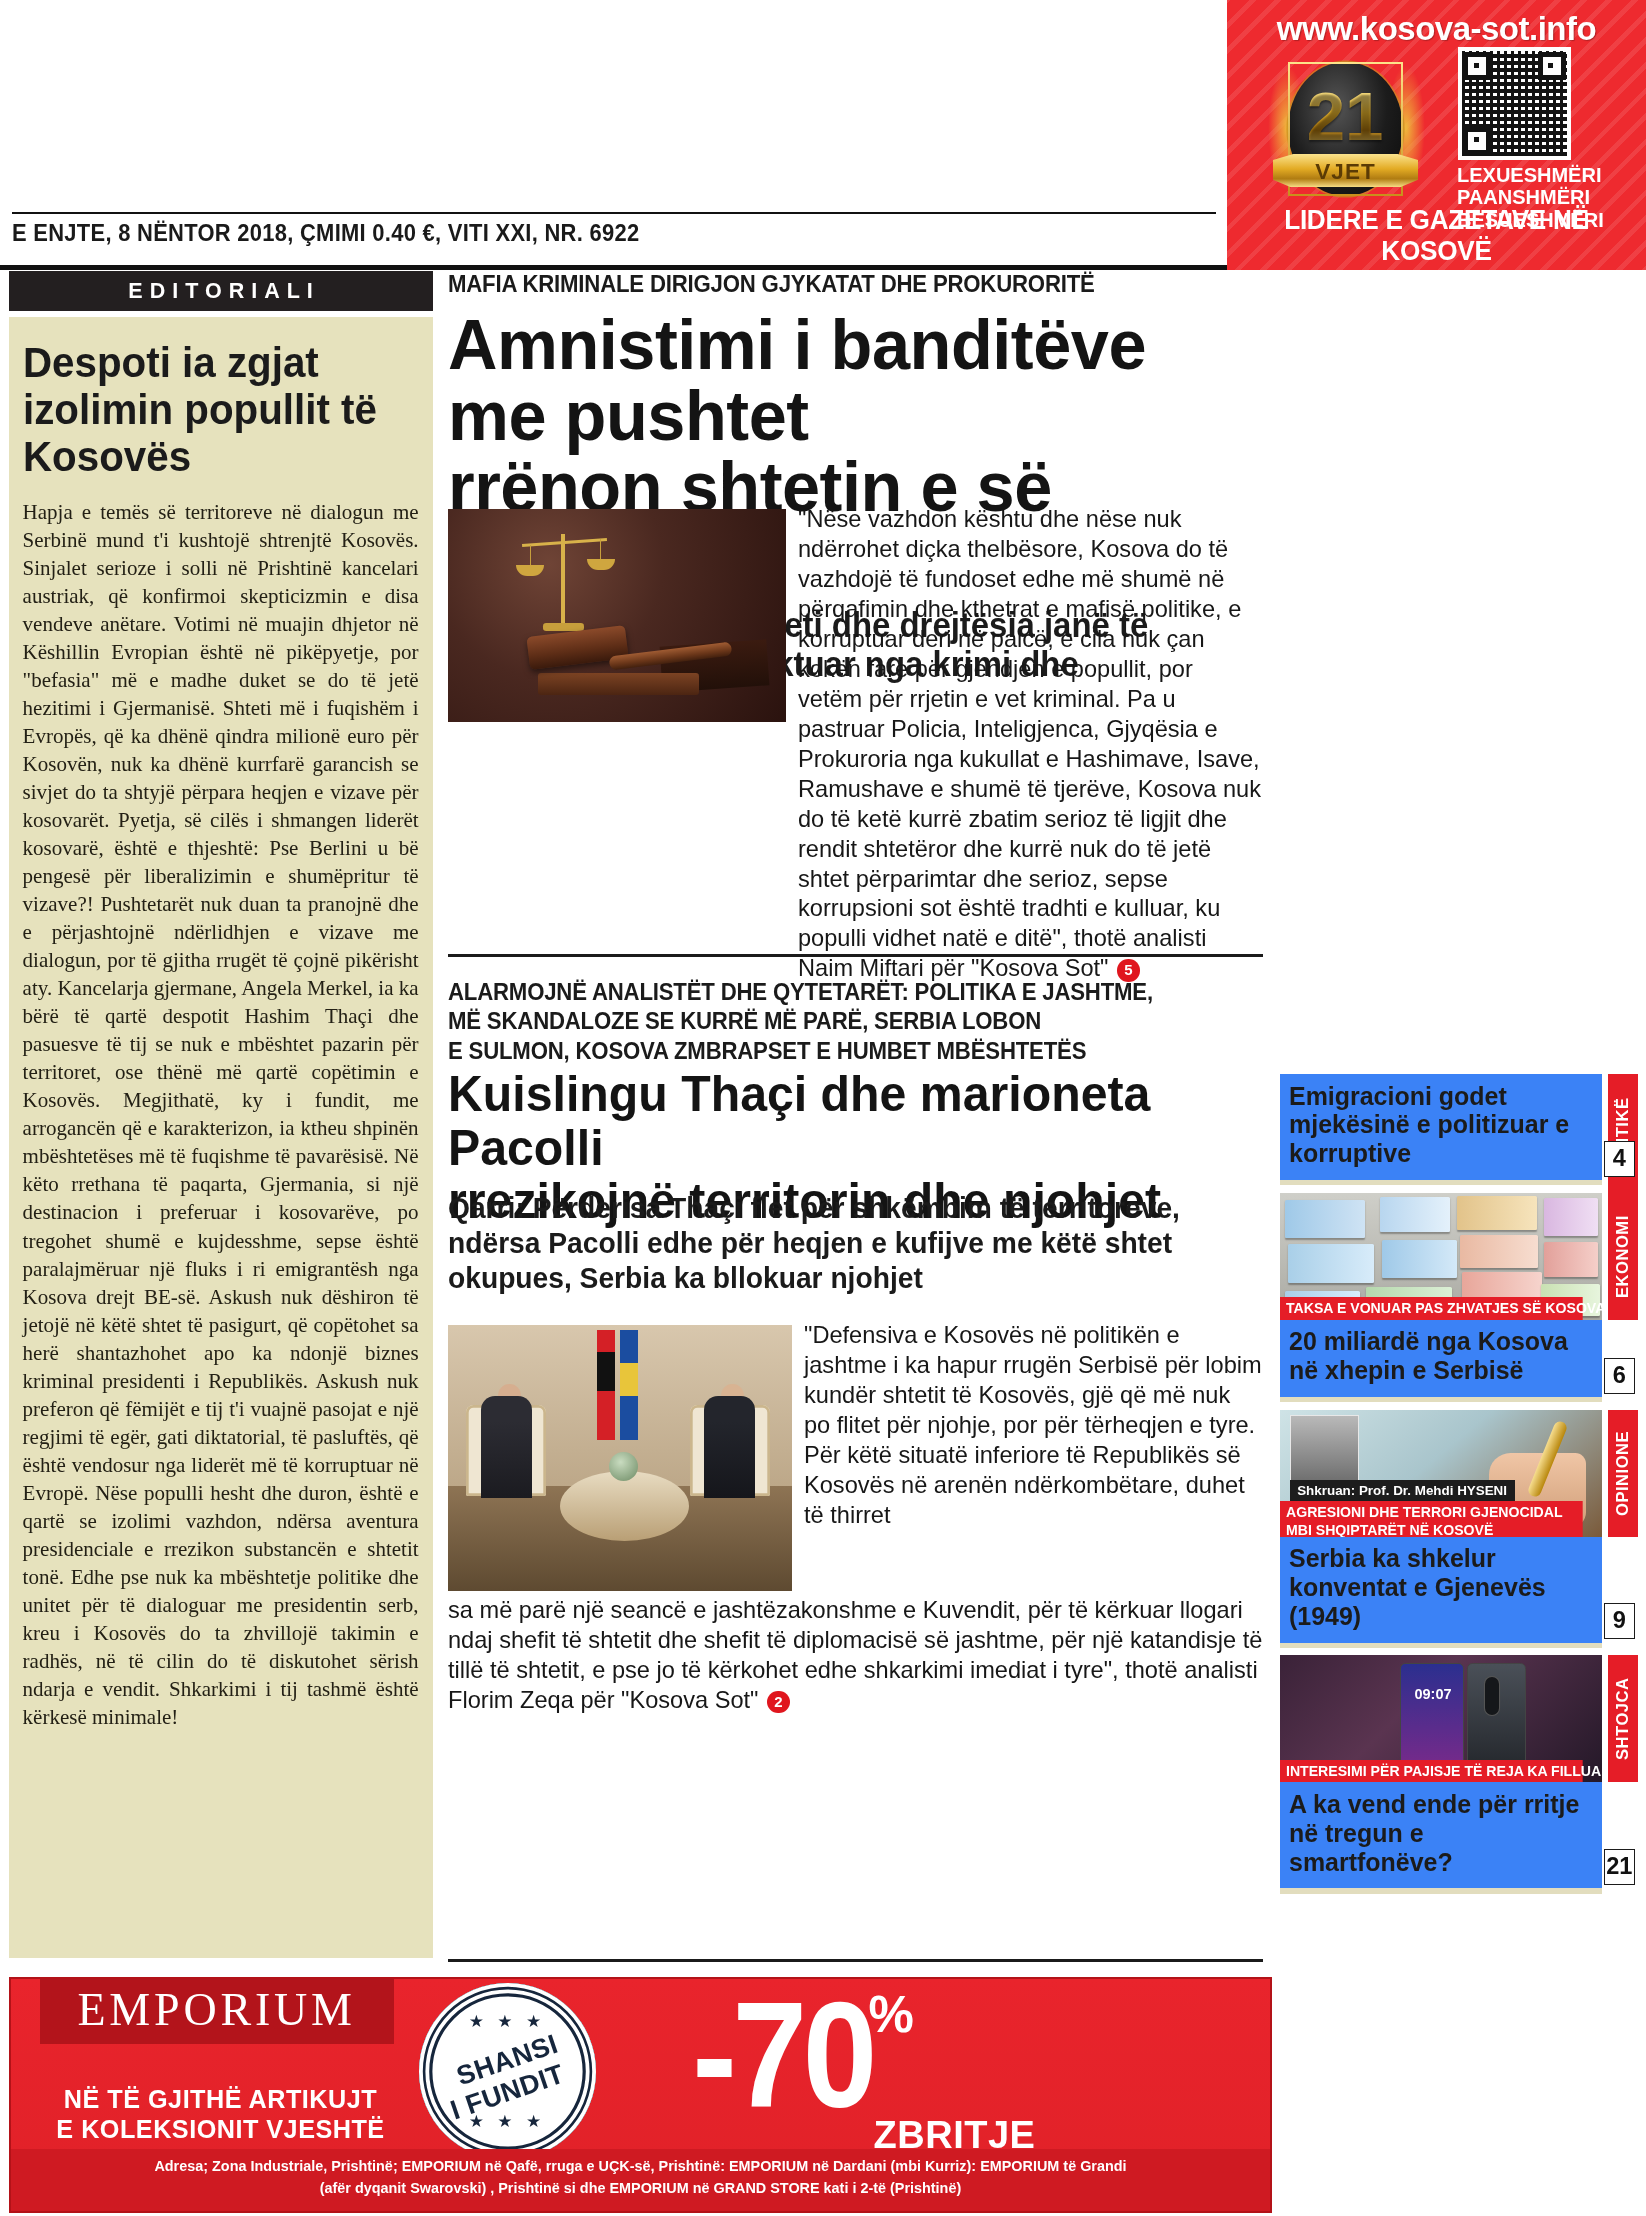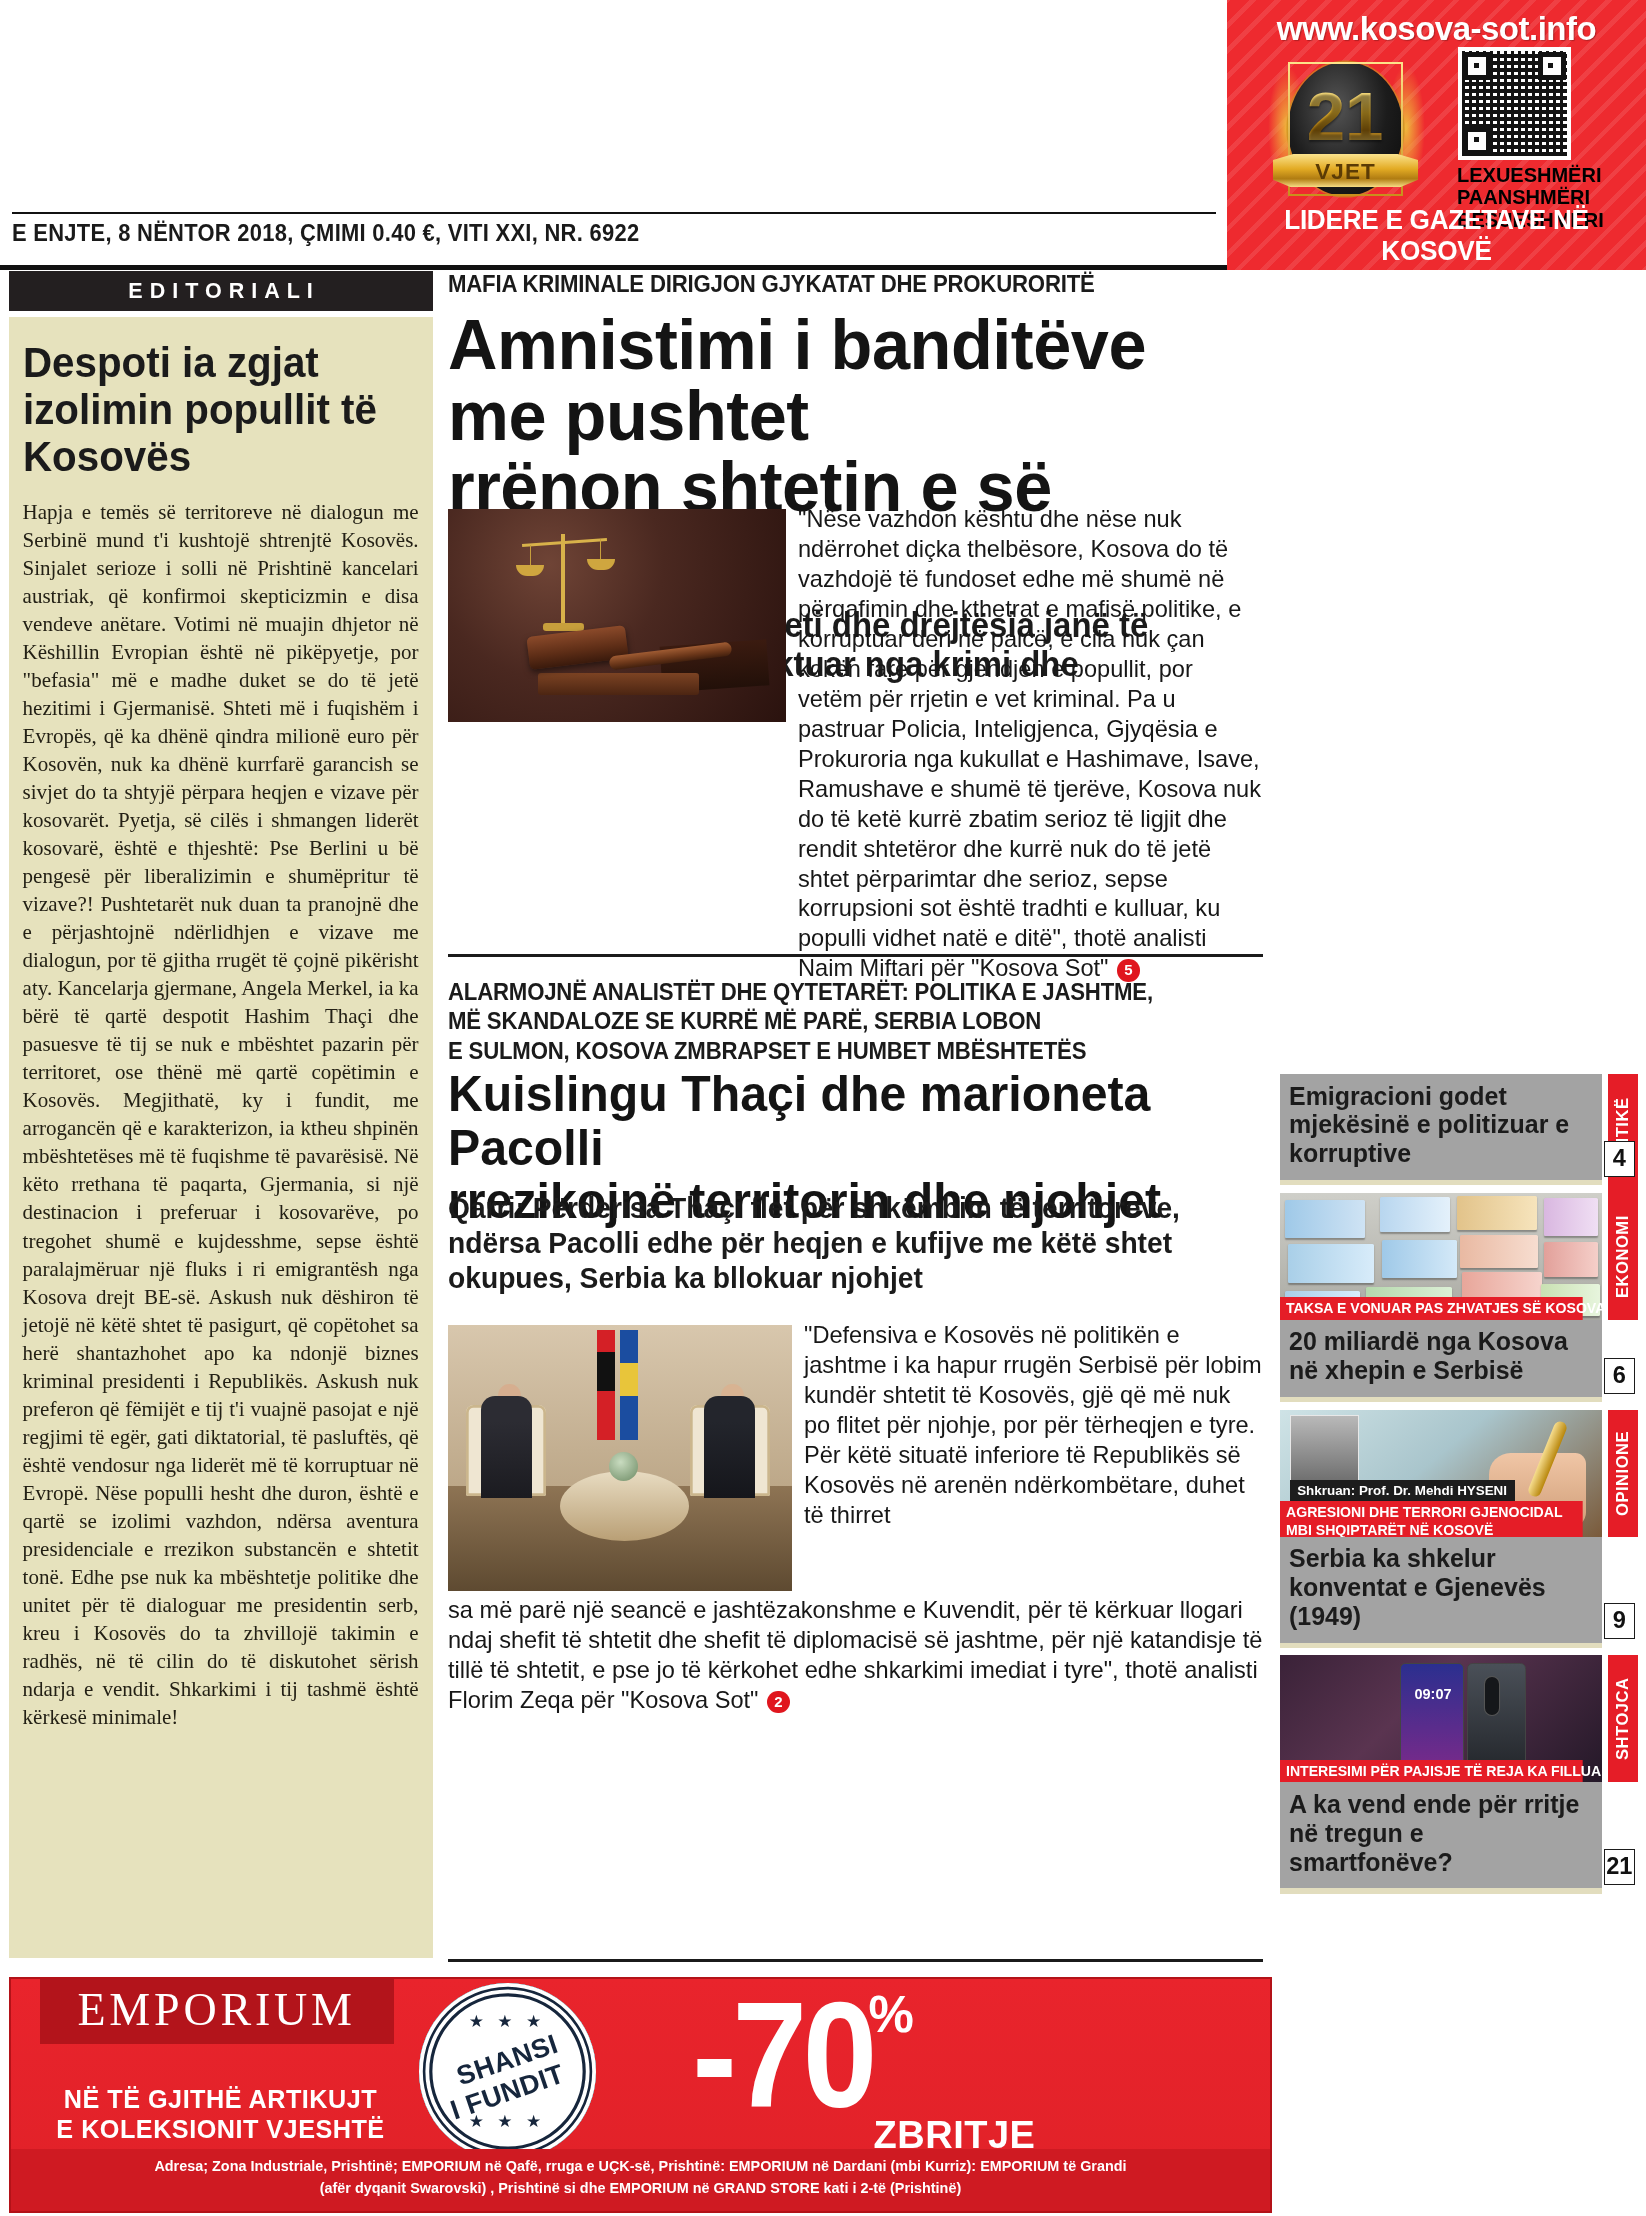--- a/index.html
+++ b/index.html
@@ -91,21 +91,21 @@
     background-color:#fff; opacity:0.92;
     position:relative;
   }
   .qr-eye { position:absolute; width:28px; height:28px; border:5.9px solid #000; background:#fff; }
   .qr-eye i { position:absolute; left:5.4px; top:5.4px; width:5.4px; height:5.4px; background:#000; }
   .qr-e1 { left:1.1px; top:1.1px; }
   .qr-e2 { right:1.1px; top:1.1px; }
   .qr-e3 { left:1.1px; bottom:1.1px; }
   .qr-words {
     position:absolute; left:230px; top:164px; width:182px;
-    color:#000000; font-size:20px; font-weight:600; line-height:1.12; letter-spacing:0px;
+    color:#ffffff; font-size:20px; font-weight:600; line-height:1.12; letter-spacing:0px;
   }
   .mast-slogan {
     position:absolute; left:0; bottom:3.2px; width:419px; text-align:center;
     color:#fff; font-weight:bold; font-size:27px; letter-spacing:-0.3px;
     transform:scaleX(0.97);
   }
 
   
   .content { position:absolute; left:0; top:270px; width:1646px; height:1703px; }
 
@@ -245,21 +245,21 @@
   .brief { position:relative; width:358px; margin-bottom:7.5px; }
   .brief-photo { position:relative; width:322px; height:127px; overflow:hidden; background:#c9c9c9; }
   .brief-tag {
     position:absolute; left:0; bottom:0; min-width:279px; max-width:322px; height:22.5px;
     background:#e51d27; color:#fff; font-weight:bold; font-size:15px;
     line-height:22.5px; padding:0 6.4px; white-space:nowrap;
     transform:scaleX(0.94); transform-origin:left bottom;
   }
   .brief-tag.two { height:36px; line-height:1.18; padding:2.7px 6.4px; white-space:normal; }
   .brief-cap {
-    width:322px; background:#a3a3a3; padding:7.5px 8.6px 11.8px 8.6px; min-height:69px;
+    width:322px; background:#3b82f6; padding:7.5px 8.6px 11.8px 8.6px; min-height:69px;
   }
   .brief-title {
     font-weight:bold; font-size:26px; line-height:1.11; color:#1b1b1b;
     transform:scaleX(0.96); transform-origin:left top;
   }
   .brief-rail {
     position:absolute; right:0; top:0; width:30px; height:127px;
     background:#e51d27;
   }
   .brief-rail span {

